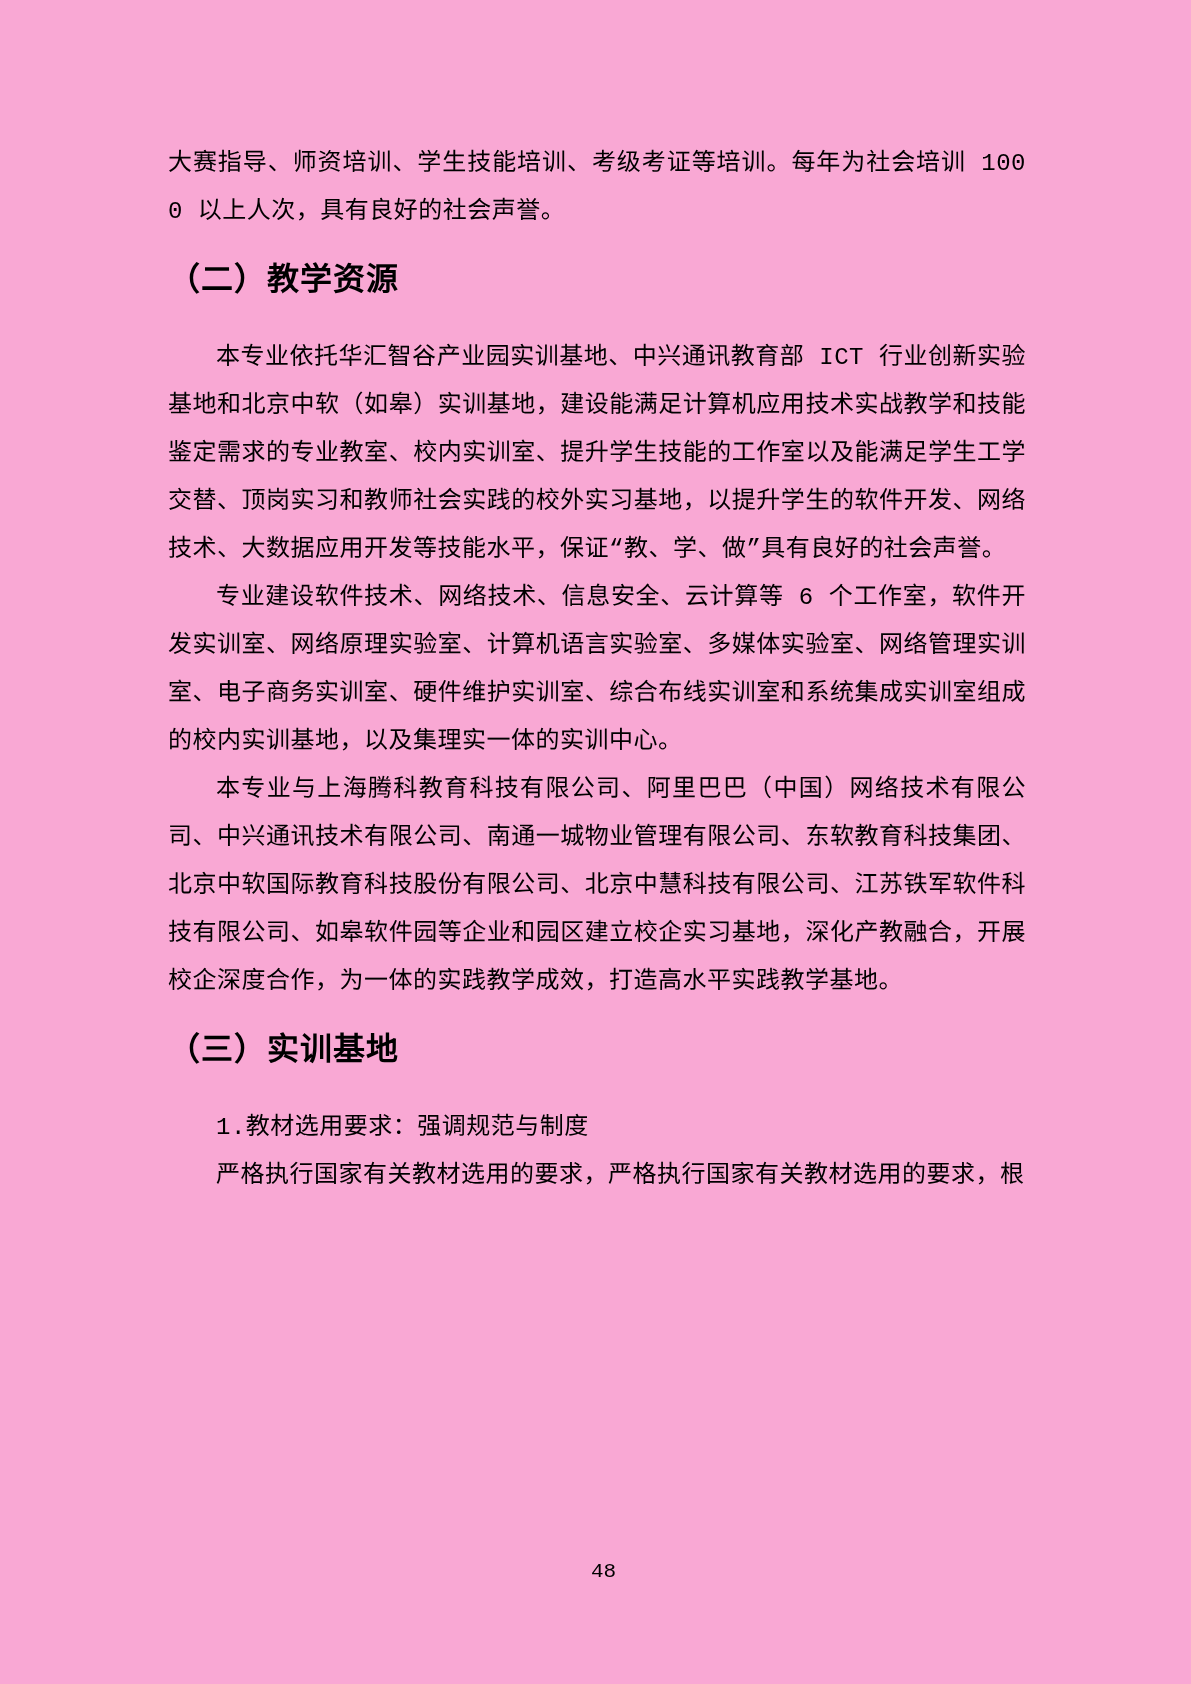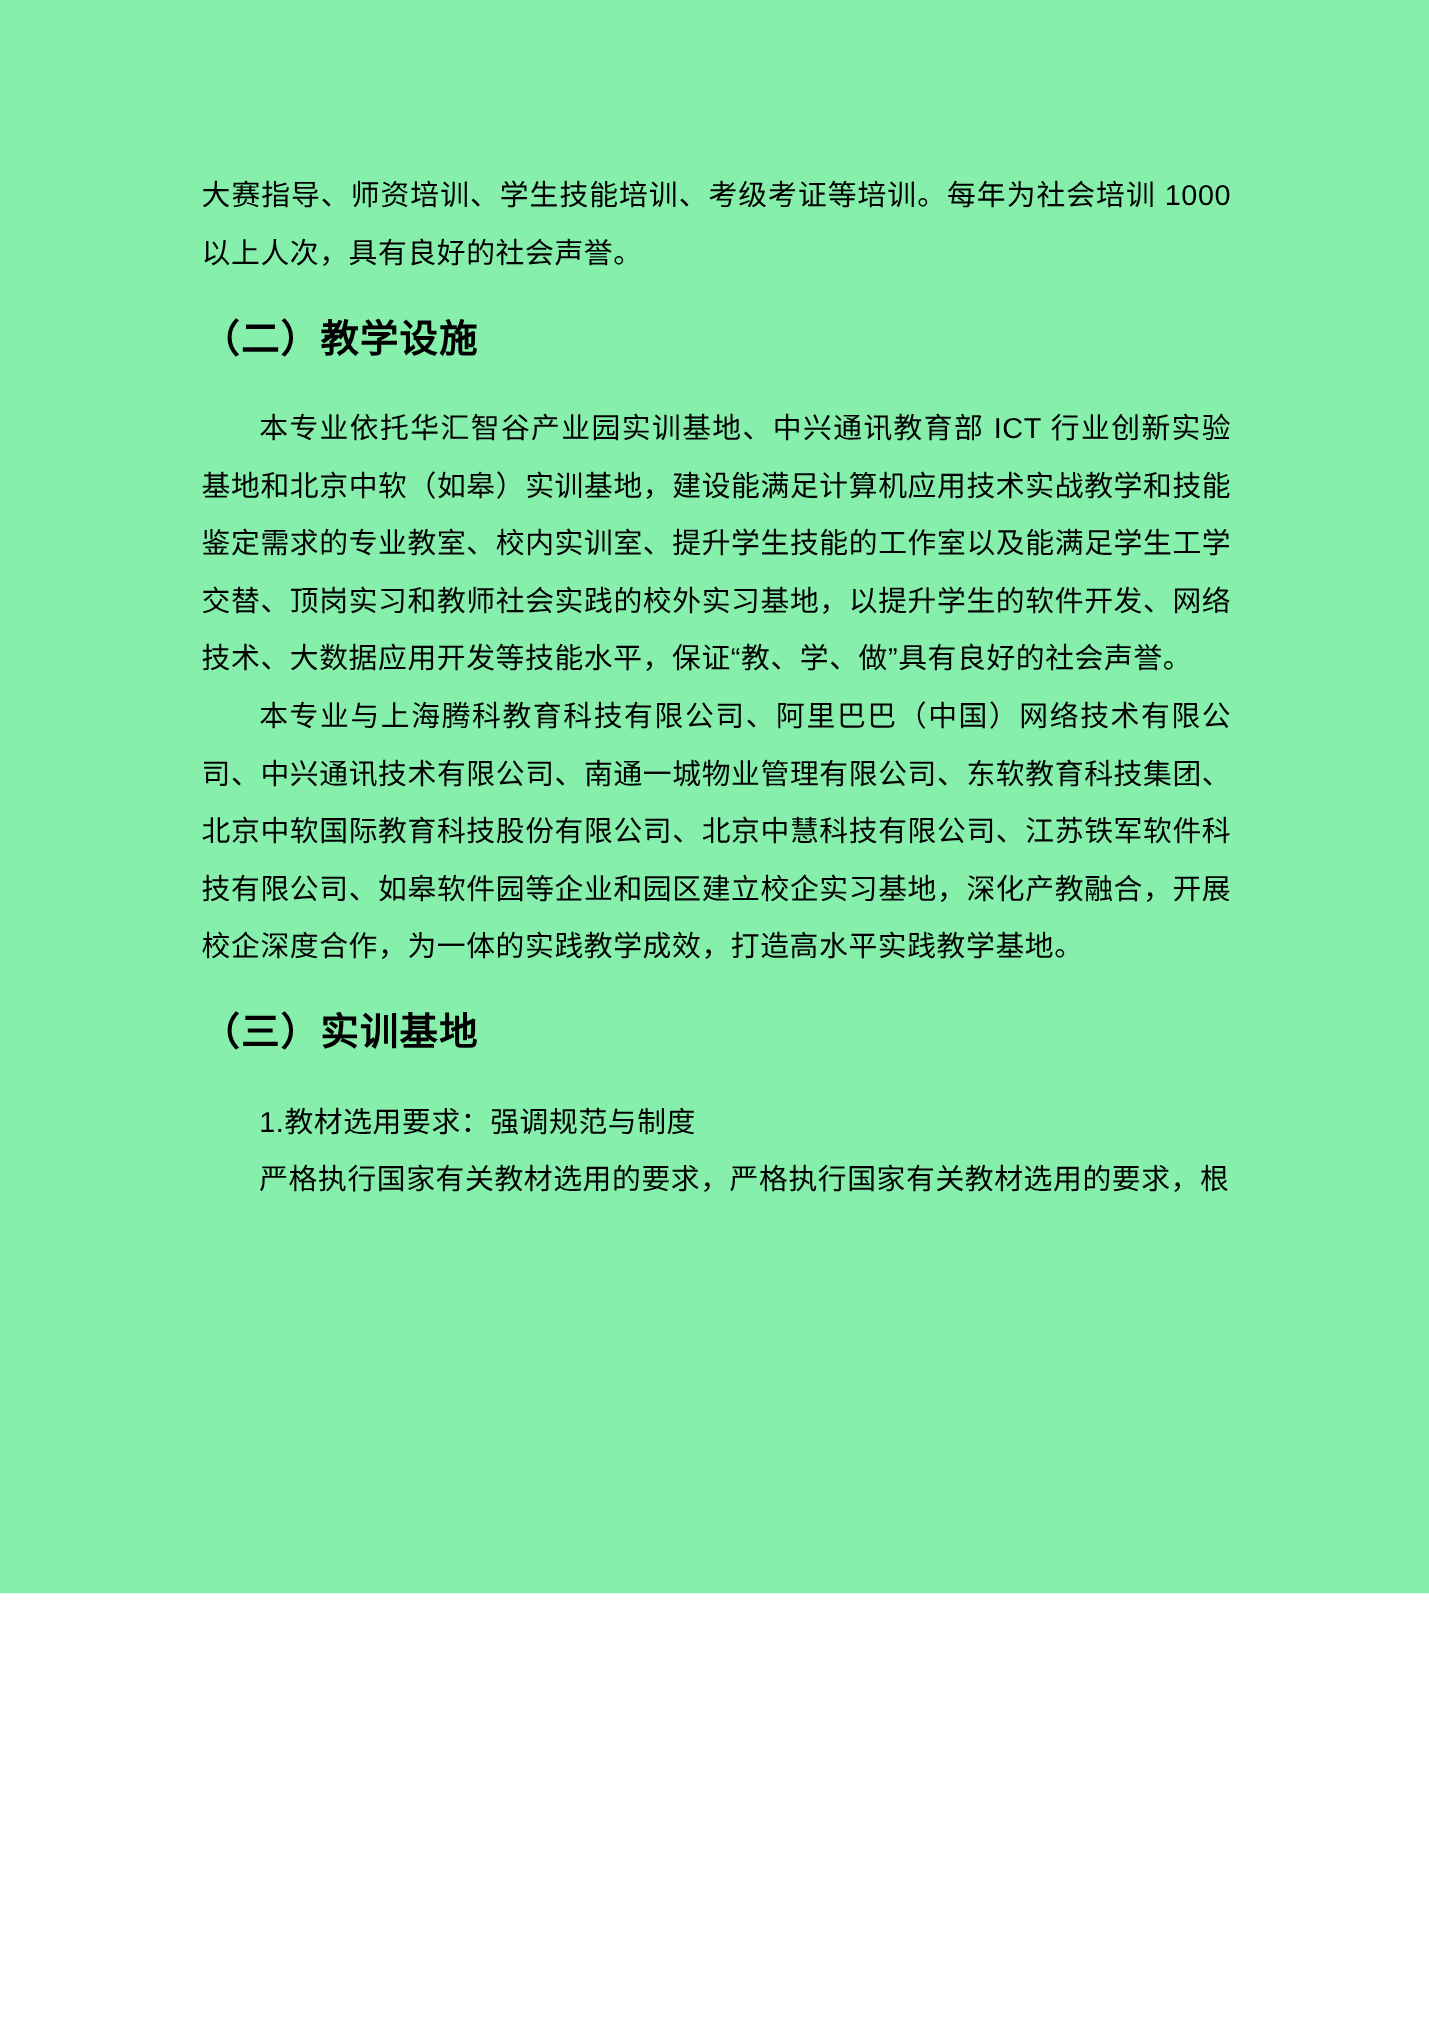--- a/index.html
+++ b/index.html
@@ -3,24 +3,24 @@
 <meta charset="utf-8">
 <style>
   html, body {
     margin: 0;
     padding: 0;
     background: #ffffff;
   }
   .page {
     position: relative;
     width: 1191px;
-    height: 1328px;
-    background: #86efac;
+    height: 1684px;
+    background: #f9a8d4;
     color: #000000;
-    font-family: Liberation Sans, sans-serif;
+    font-family: Liberation Mono, monospace;
     overflow: hidden;
   }
   .content {
     position: absolute;
     left: 168px;
     top: 140px;
     width: 858px;
   }
   .content p.body {
     margin: 0;
@@ -52,24 +52,25 @@
   }
 </style>
 </head>
 <body>
 
 <div class="page">
   <div class="content">
 
     <p class="body">大赛指导、师资培训、学生技能培训、考级考证等培训。每年为社会培训 1000 以上人次，具有良好的社会声誉。</p>
 
-    <h2 class="section-heading">（二）教学设施</h2>
+    <h2 class="section-heading">（二）教学资源</h2>
 
     <p class="body indent">本专业依托华汇智谷产业园实训基地、中兴通讯教育部 ICT 行业创新实验基地和北京中软（如皋）实训基地，建设能满足计算机应用技术实战教学和技能鉴定需求的专业教室、校内实训室、提升学生技能的工作室以及能满足学生工学交替、顶岗实习和教师社会实践的校外实习基地，以提升学生的软件开发、网络技术、大数据应用开发等技能水平，保证“教、学、做”具有良好的社会声誉。</p>
 
+    <p class="body indent">专业建设软件技术、网络技术、信息安全、云计算等 6 个工作室，软件开发实训室、网络原理实验室、计算机语言实验室、多媒体实验室、网络管理实训室、电子商务实训室、硬件维护实训室、综合布线实训室和系统集成实训室组成的校内实训基地，以及集理实一体的实训中心。</p>
 
     <p class="body indent">本专业与上海腾科教育科技有限公司、阿里巴巴（中国）网络技术有限公司、中兴通讯技术有限公司、南通一城物业管理有限公司、东软教育科技集团、北京中软国际教育科技股份有限公司、北京中慧科技有限公司、江苏铁军软件科技有限公司、如皋软件园等企业和园区建立校企实习基地，深化产教融合，开展校企深度合作，为一体的实践教学成效，打造高水平实践教学基地。</p>
 
     <h2 class="section-heading">（三）实训基地</h2>
 
 
     <p class="body indent">1.教材选用要求：强调规范与制度</p>
 
 
     <p class="body indent">严格执行国家有关教材选用的要求，严格执行国家有关教材选用的要求，根</p>

